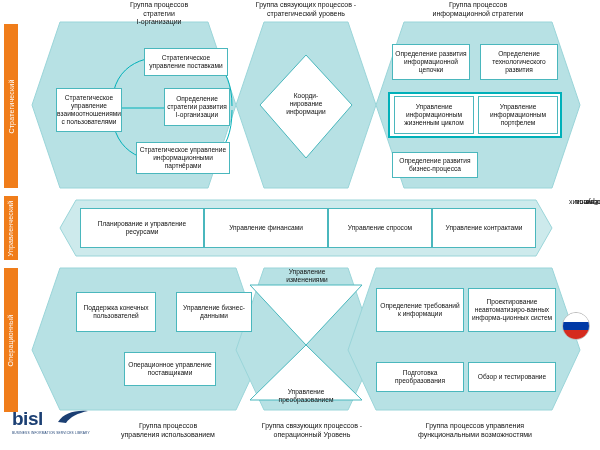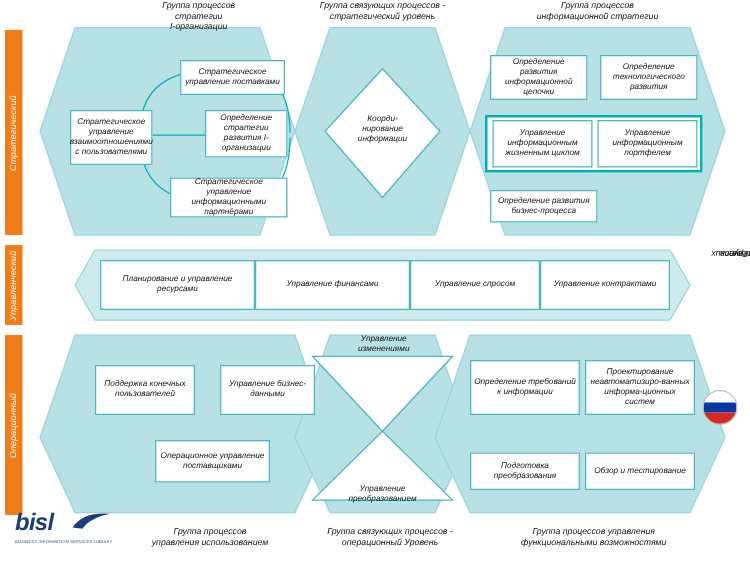--- a/index.html
+++ b/index.html
@@ -5,21 +5,21 @@
   html,body{margin:0;padding:0;}
   body{
     width:600px;height:450px;
     background:#ffffff;
     font-family:"Liberation Sans", sans-serif;
     font-size:7px;
     color:#111;
     position:relative;
     overflow:hidden;
   }
-  .root{position:absolute;left:0;top:0;width:600px;height:348px;font-style:italic;}
+  .root{position:absolute;left:0;top:0;width:600px;height:348px;}
 
   
   .vtab{
     position:absolute;left:4px;width:14px;
     background:#f07d1a;color:#fff;
     display:flex;align-items:center;justify-content:center;
     font-size:7px;letter-spacing:.2px;
   }
   .vtab span{
     transform:rotate(-90deg);

